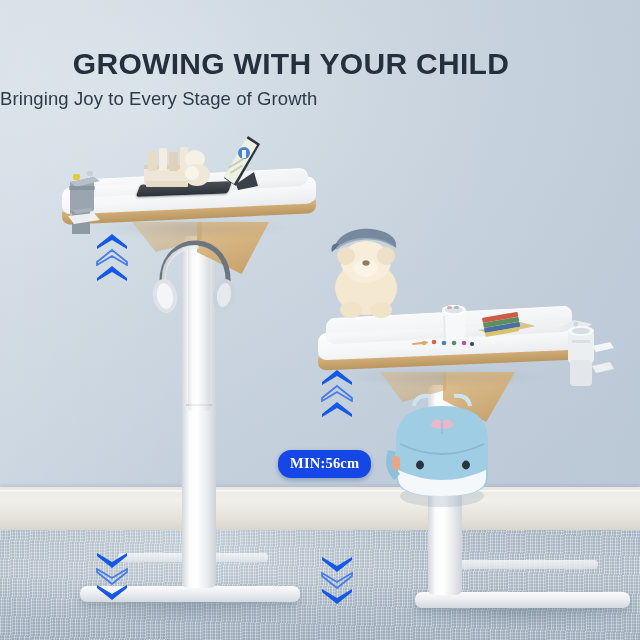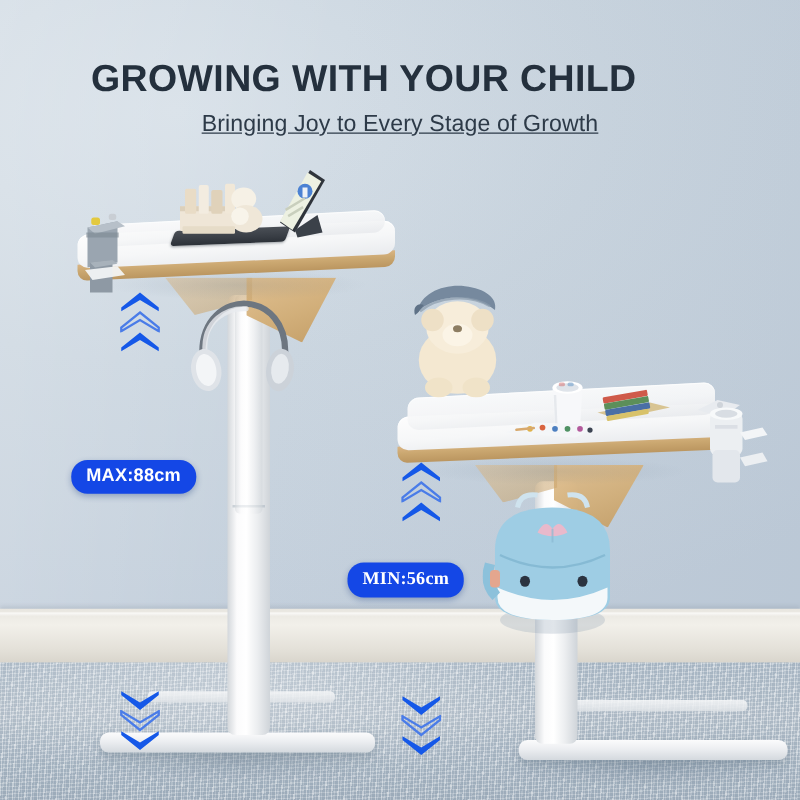--- a/index.html
+++ b/index.html
@@ -40,22 +40,22 @@
     position:absolute;left:0;top:530px;width:640px;height:110px;
     background:radial-gradient(70% 130% at 30% 10%, rgba(255,255,255,.28), rgba(255,255,255,0) 60%);
   }
 
   
   .headline{
     position:absolute;left:0;top:47px;width:582px;text-align:center;
     font-size:30px;font-weight:700;letter-spacing:.3px;color:#24303d;
   }
   .subhead{
-    position:absolute;left:0;top:88px;width:640px;text-align:center;
-    font-size:18.5px;font-weight:400;color:#2d3a48;letter-spacing:.1px;text-decoration:underline;
+    position:absolute;left:0;top:88px;width:640px;text-align:left;
+    font-size:18.5px;font-weight:400;color:#2d3a48;letter-spacing:.1px;
   }
 
   
   .badge{
     position:absolute;background:#1447e6;color:#fff;
     font-size:14.5px;font-weight:700;letter-spacing:.2px;
     padding:5px 12px 6px;border-radius:13px;white-space:nowrap;
     box-shadow:0 2px 5px rgba(16,48,120,.33);
   }
   .badge-max{left:57px;top:368px;}
@@ -346,16 +346,15 @@
       </svg>
       <svg class="chev" viewBox="0 0 34 18">
         <path d="M17 16 L2 4 L2 1 L17 10 L32 1 L32 4 Z" fill="none" stroke="#4a7ce8" stroke-width="1.8"></path>
       </svg>
       <svg class="chev" viewBox="0 0 34 18">
         <path d="M17 16 L2 4 L2 1 L17 10 L32 1 L32 4 Z" fill="#1558e8"></path>
       </svg>
     </div>
   </div>
 
-  <div class="badge badge-max">MAX:88cm</div>
   <div class="badge badge-min">MIN:56cm</div>
 
 </div>
 
 </body></html>

